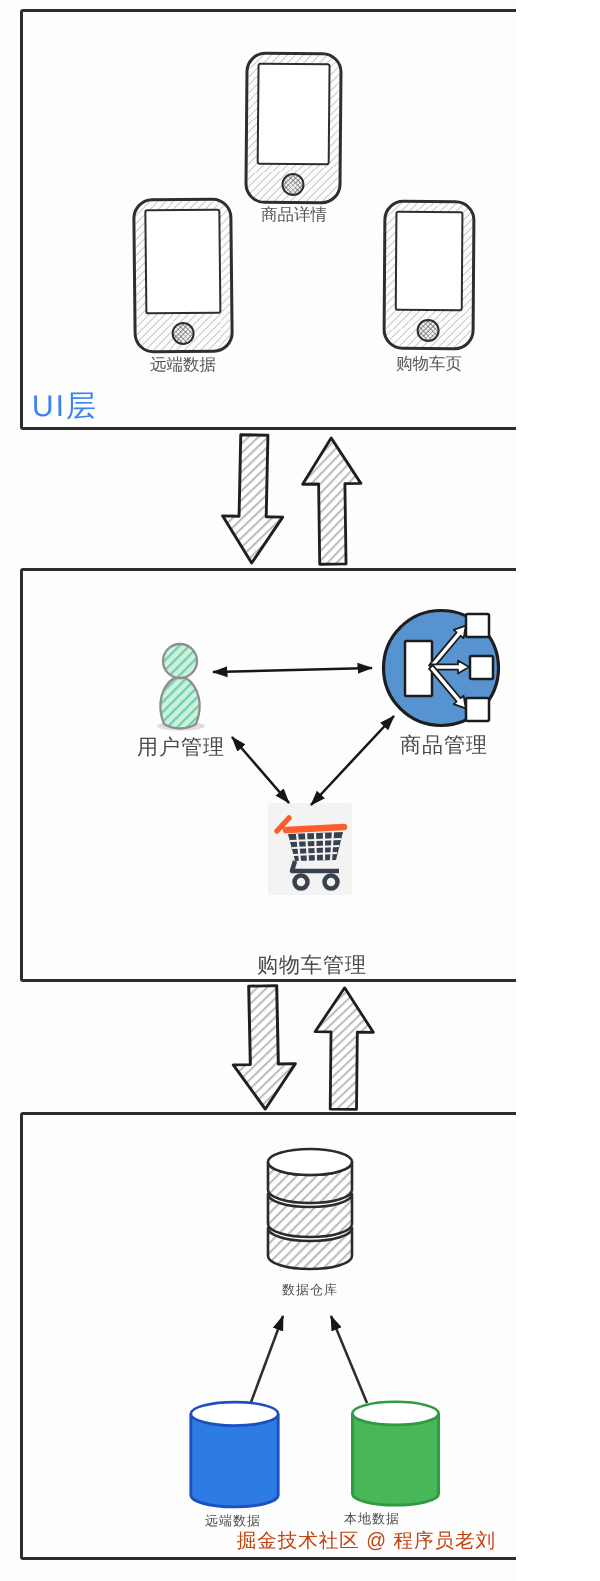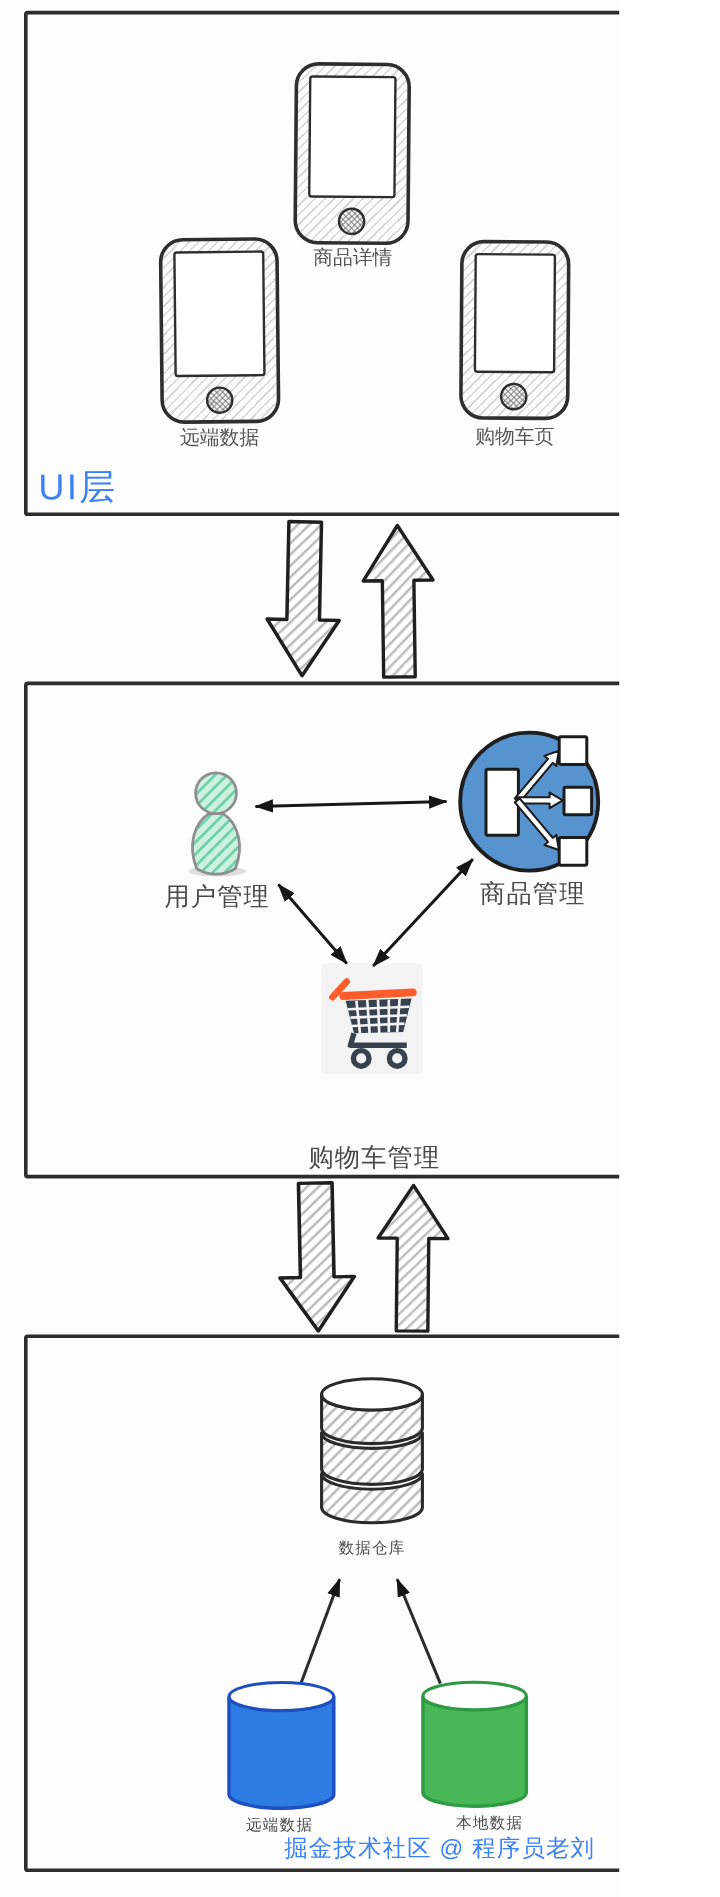--- a/index.html
+++ b/index.html
@@ -46,21 +46,21 @@
     transform:translateX(-50%);letter-spacing:1px;
   }
   .small-label{
     position:absolute;font-size:13px;color:#4a4a4a;white-space:nowrap;
     transform:translateX(-50%);letter-spacing:1px;
   }
   .cart-bg{
     position:absolute;left:268px;top:803px;width:84px;height:92px;background:#f3f3f3;border-radius:2px;
   }
   .watermark{
-    position:absolute;right:20px;top:1527px;font-size:19.5px;color:#3b82f6;
+    position:absolute;right:20px;top:1527px;font-size:19.5px;color:#c2410c;
     letter-spacing:1px;white-space:nowrap;
   }
   .abs{position:absolute;}
   svg{display:block;overflow:visible;}
 </style>
 </head>
 <body>
 
 <div class="canvas">
 
@@ -191,18 +191,18 @@
   <svg class="abs" style="left:186px;top:1398px;" width="97" height="113" viewBox="0 0 100 116">
     <path d="M5,16 L5,100 A45,12 0 0 0 95,100 L95,16 A45,12 0 0 1 5,16 Z" fill="#2d7ce4" stroke="#1d4fc0" stroke-width="3"></path>
     <ellipse cx="50" cy="16" rx="45" ry="12" fill="#ffffff" stroke="#1d4fc0" stroke-width="2.6"></ellipse>
   </svg>
   <div class="small-label" style="left:233px;top:1512px;">远端数据</div>
 
   <svg class="abs" style="left:347px;top:1398px;" width="97" height="111" viewBox="0 0 100 116">
     <path d="M5,16 L5,100 A45,12 0 0 0 95,100 L95,16 A45,12 0 0 1 5,16 Z" fill="#48b757" stroke="#2e9a41" stroke-width="3"></path>
     <ellipse cx="50" cy="16" rx="45" ry="12" fill="#ffffff" stroke="#2e9a41" stroke-width="2.6"></ellipse>
   </svg>
-  <div class="small-label" style="left:408px;top:1510px;text-align:center;">本地数据</div>
+  <div class="small-label" style="left:372px;top:1510px;text-align:center;">本地数据</div>
 
 
   <div class="watermark">掘金技术社区 @ 程序员老刘</div>
 
 </div>
 
 </body></html>

